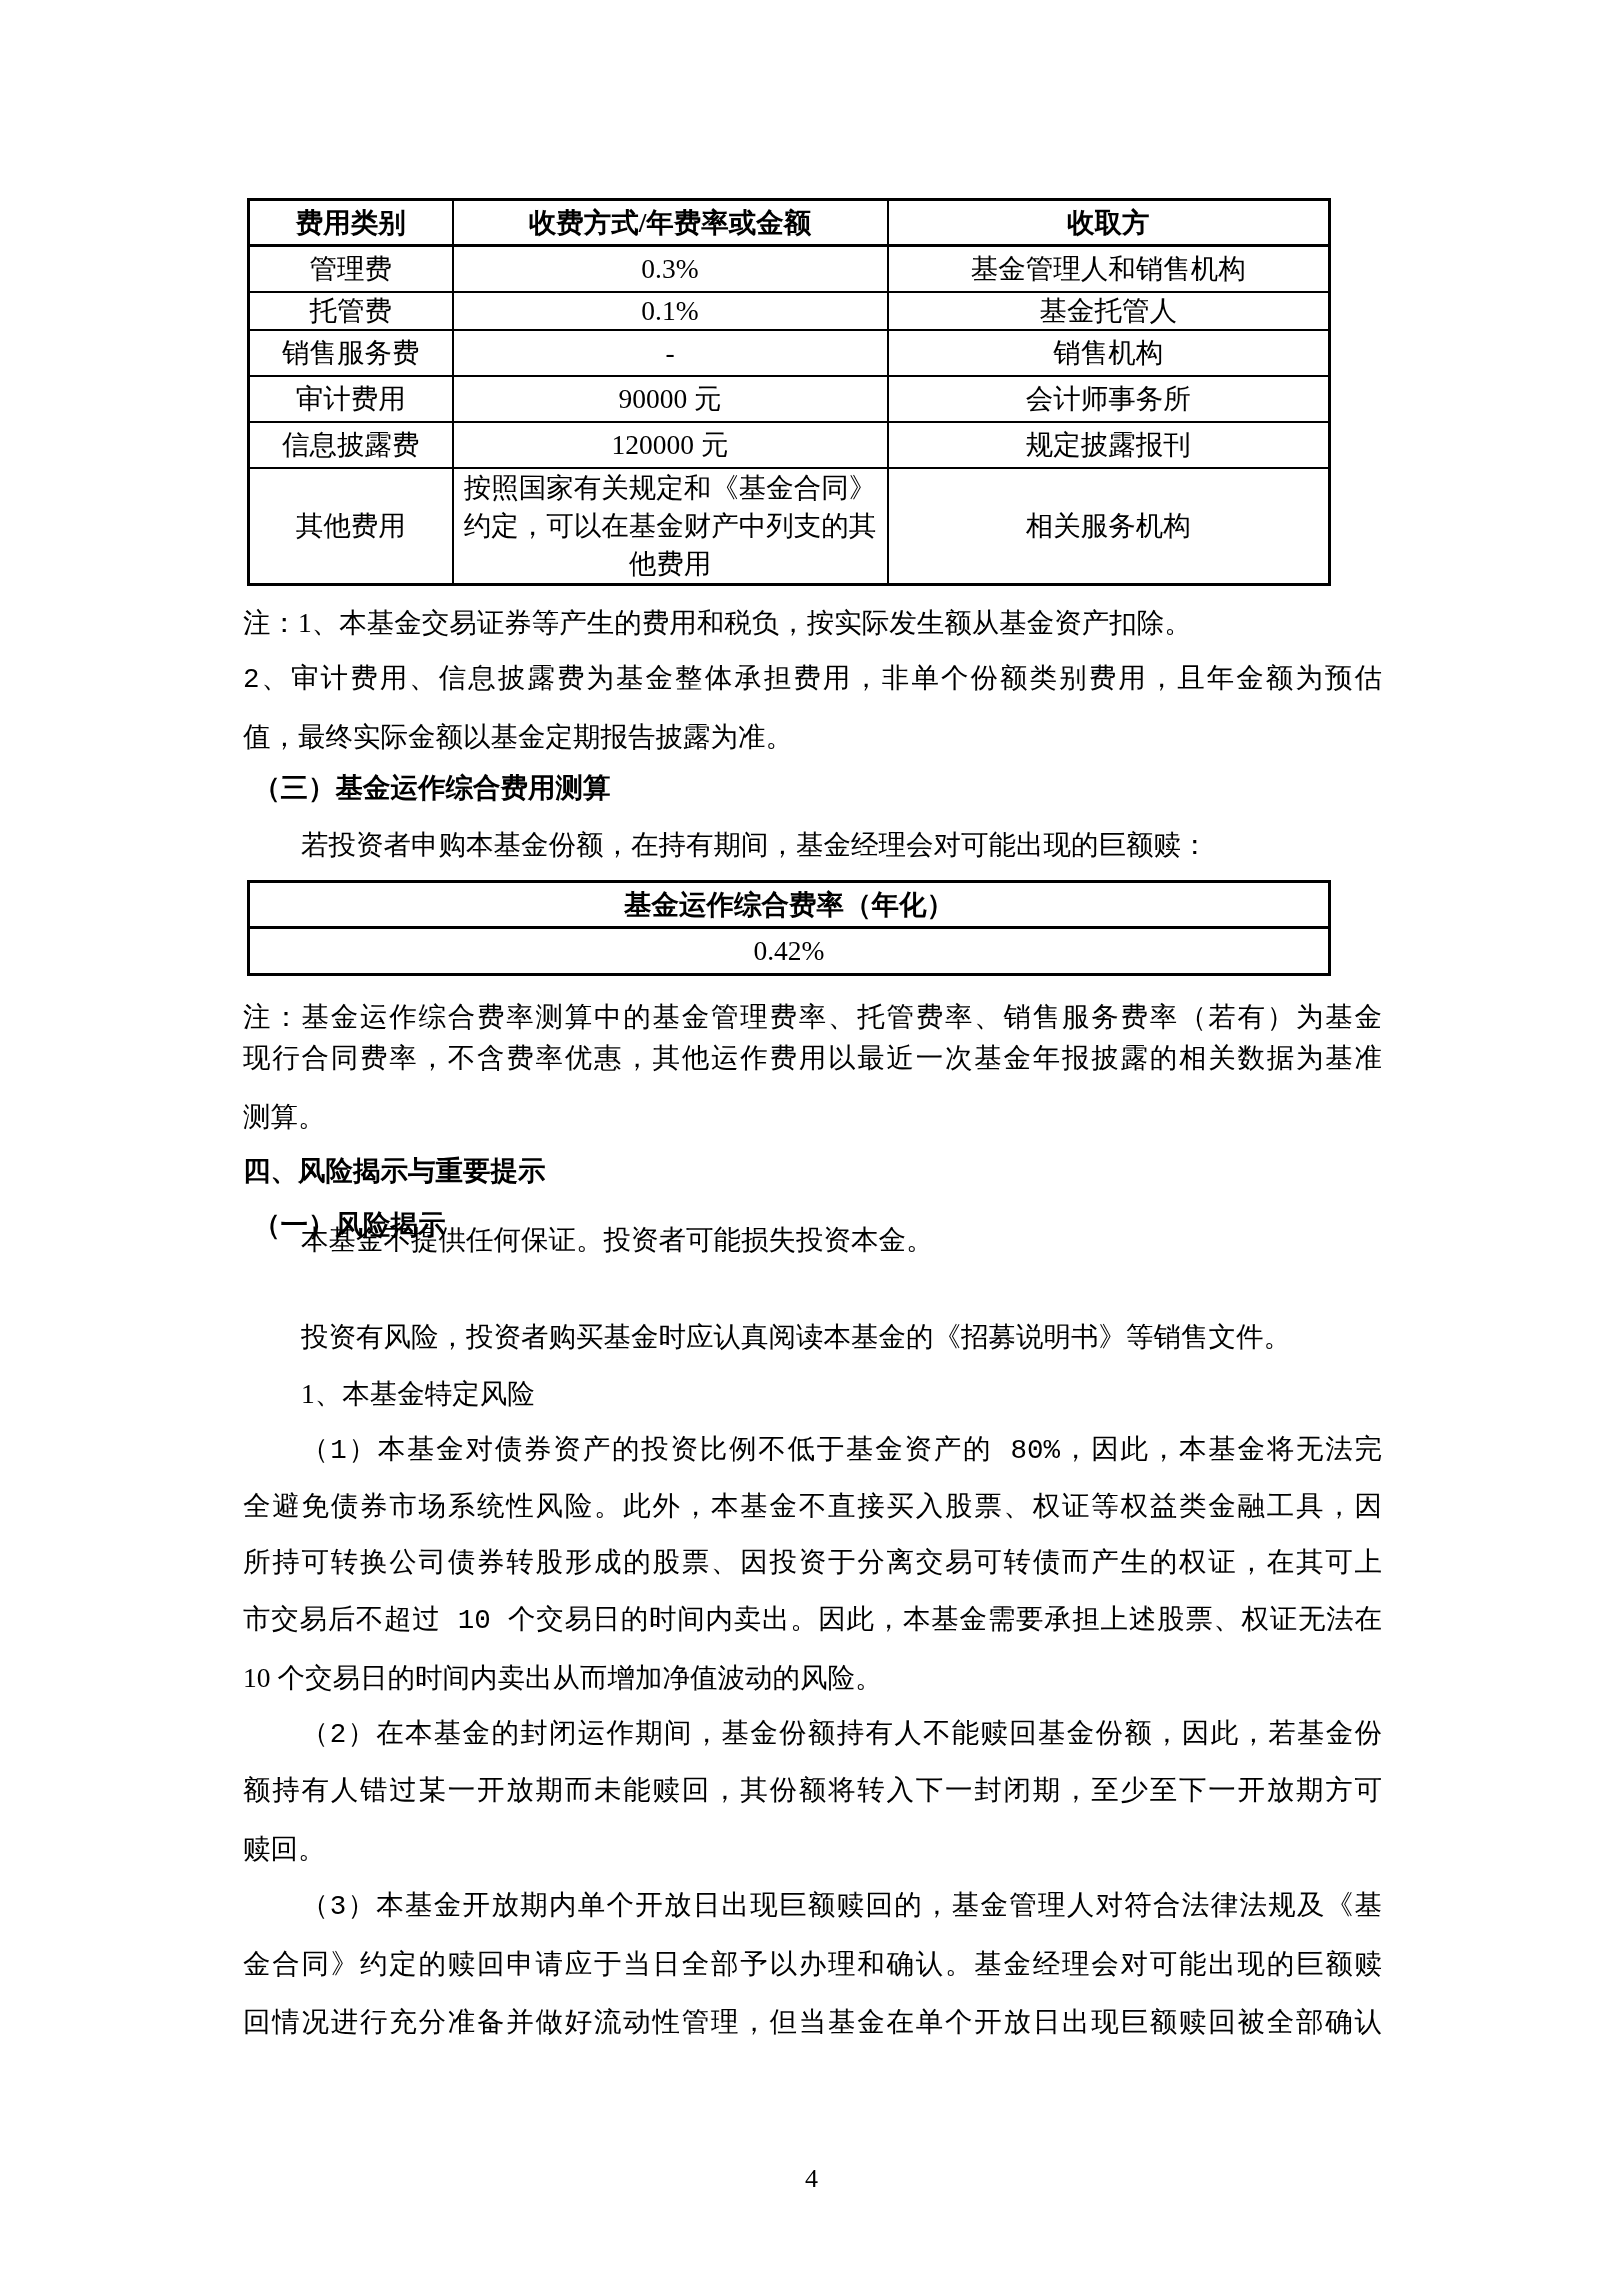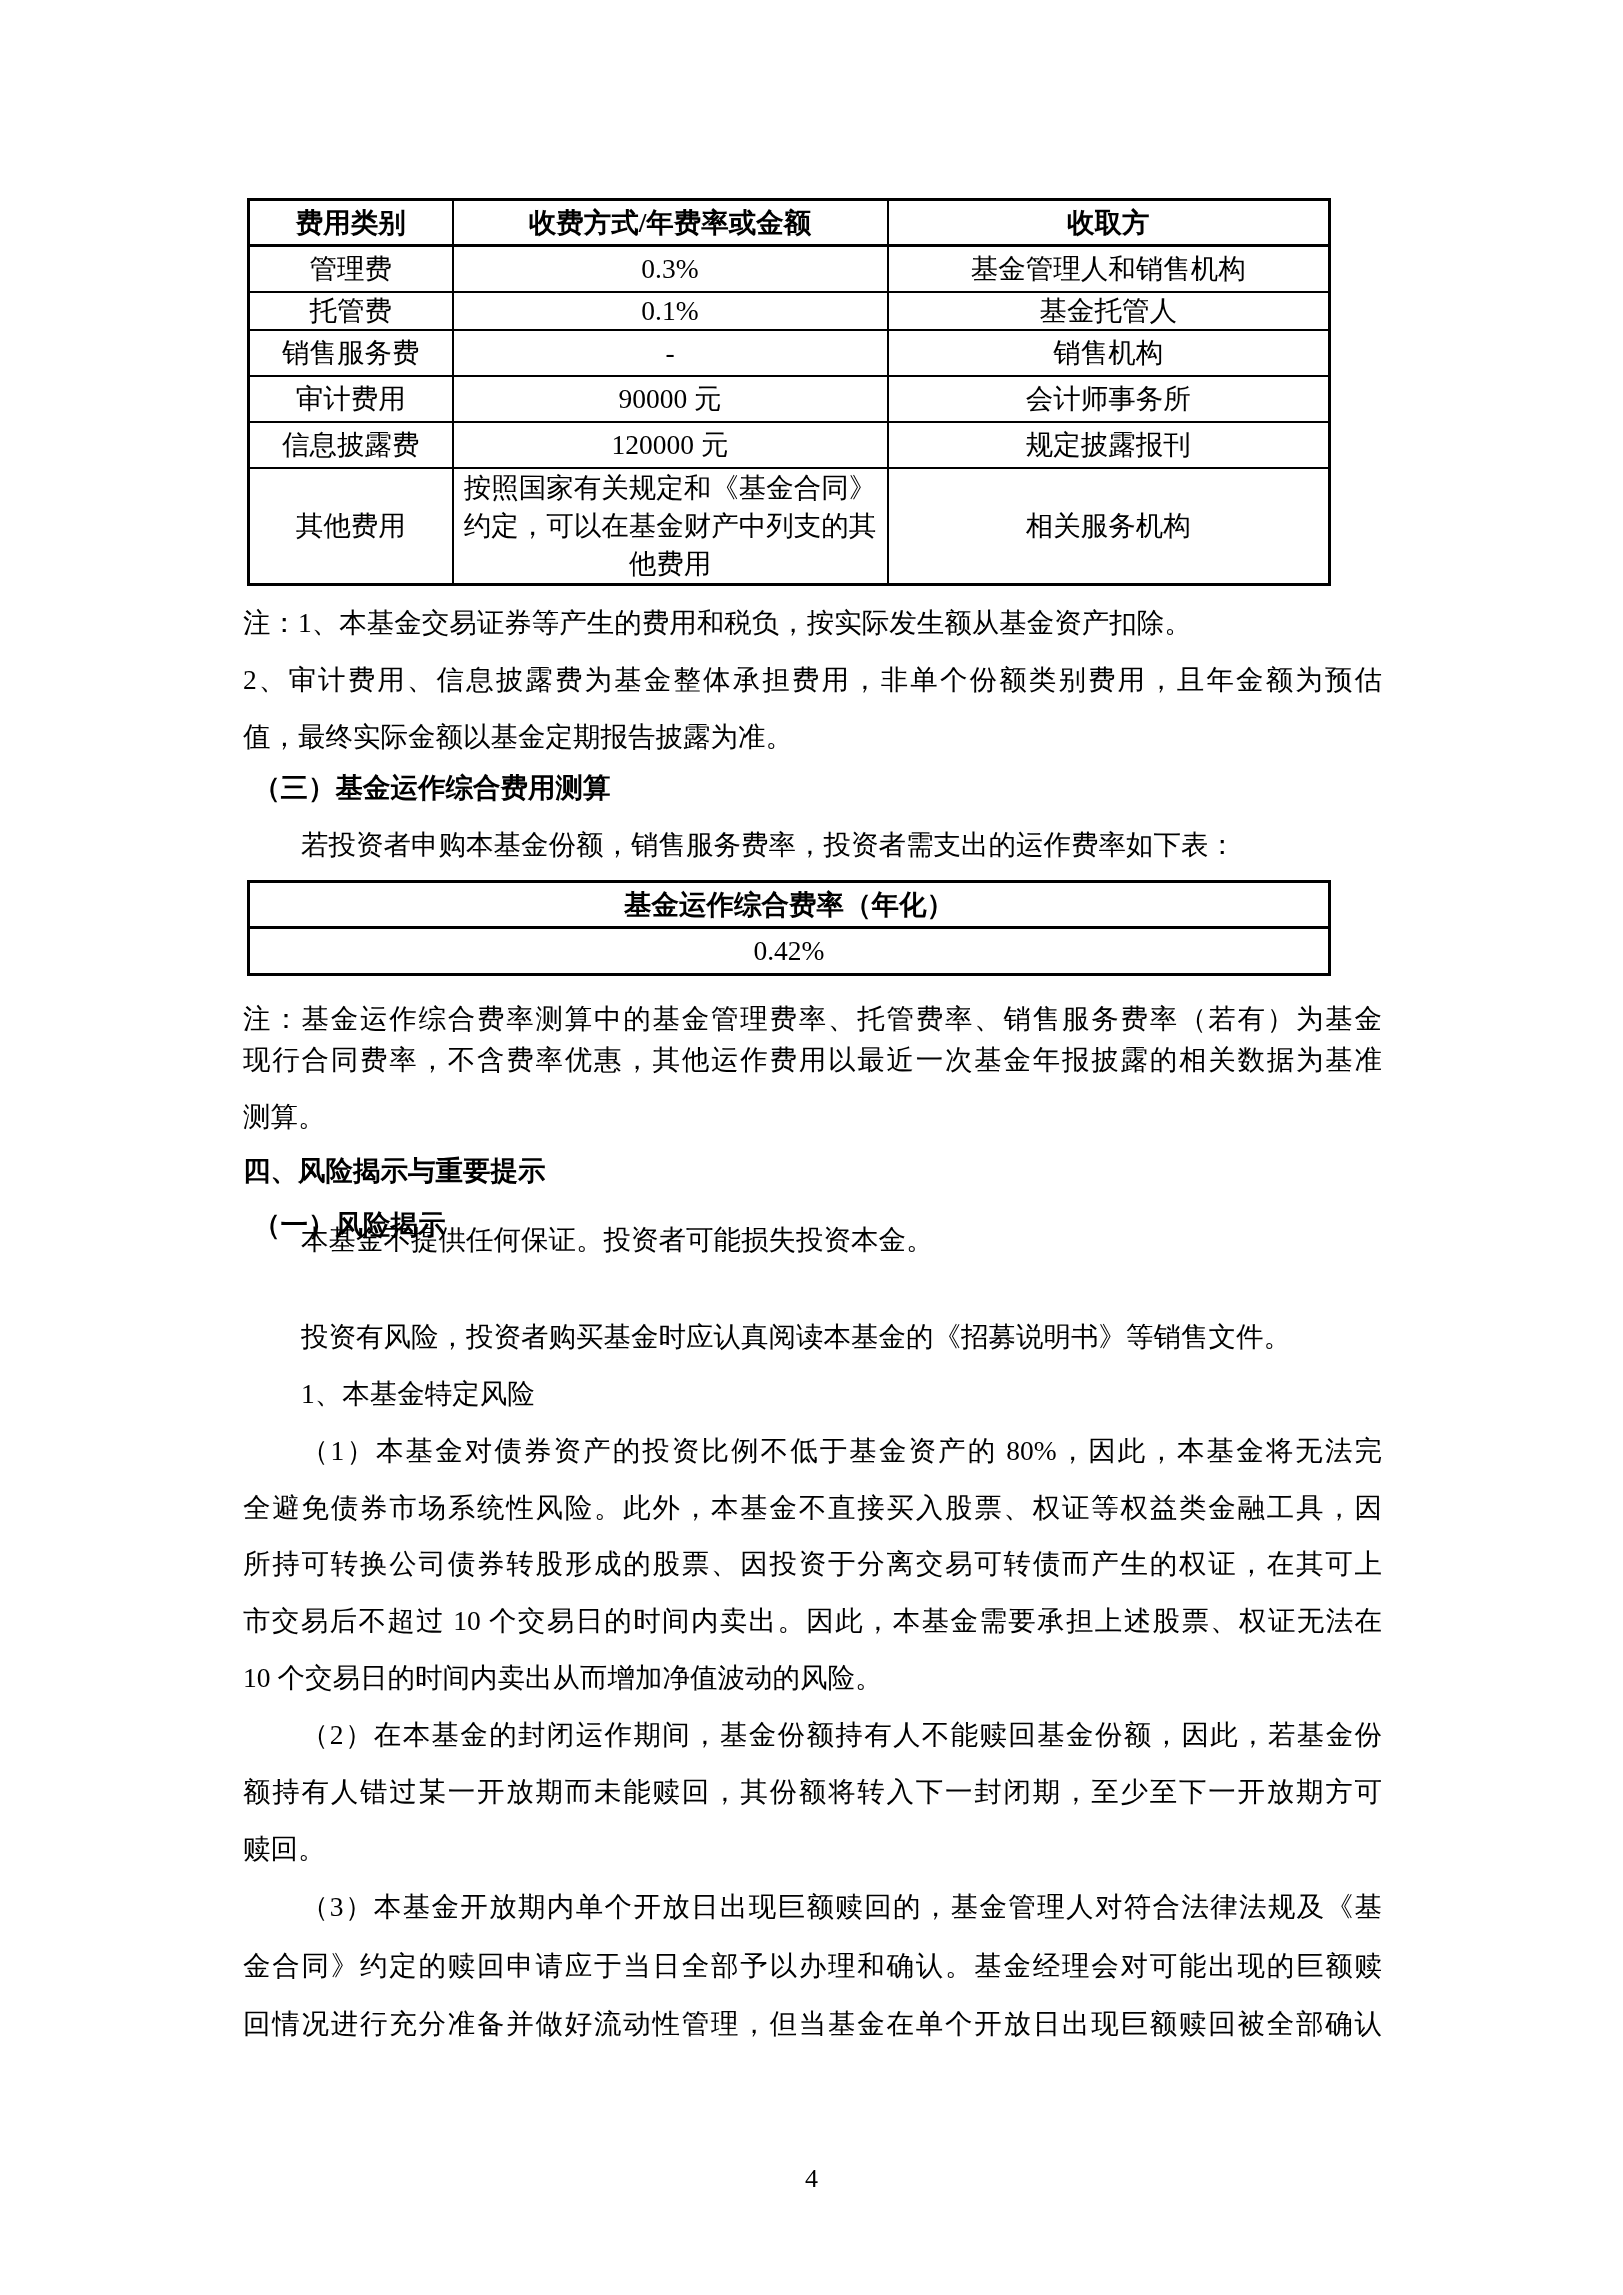--- a/index.html
+++ b/index.html
@@ -5,21 +5,21 @@
   html,body{margin:0;padding:0;background:#e8e8e8;}
   .page{
     position:relative;width:1623px;height:2295px;background:#ffffff;
     font-family:"Liberation Serif","DejaVu Serif",serif;color:#000;
     margin:0 auto;overflow:hidden;
   }
   .line{
     position:absolute;left:243px;width:1139px;height:56px;line-height:56px;
     font-size:27.5px;color:#000000;
   }
-  .jfull{text-align:justify;text-align-last:justify;}
+  .jfull{text-align:justify;text-align-last:justify;font-family:Liberation Mono, monospace;}
   .indent{text-indent:58px;}
   .bold{font-weight:bold;}
   .hsub{left:253px;}
   table.tbl{
     position:absolute;border-collapse:collapse;table-layout:fixed;
     border:3.3px solid #000;background:#fff;
   }
   table.tbl td{
     border:2px solid #000;border-top-width:2.6px;border-bottom-width:2.6px;
     text-align:center;vertical-align:middle;font-size:27.5px;padding:0;
@@ -84,21 +84,21 @@
       <td>相关服务机构</td>
     </tr>
   </tbody>
     </table>
 
   <div class="line" style="top:595px">注：1、本基金交易证券等产生的费用和税负，按实际发生额从基金资产扣除。</div>
   <div class="line jfull" style="top:652px">2、审计费用、信息披露费为基金整体承担费用，非单个份额类别费用，且年金额为预估</div>
   <div class="line" style="top:709px">值，最终实际金额以基金定期报告披露为准。</div>
 
   <div class="line bold hsub" style="top:760px">（三）基金运作综合费用测算</div>
-  <div class="line indent" style="top:817px">若投资者申购本基金份额，销售服务费率，投资者需支出的运作费率如下表：</div>
+  <div class="line indent" style="top:817px">若投资者申购本基金份额，在持有期间，基金经理会对可能出现的巨额赎：</div>
 
   <table class="tbl" id="rate-table">
     <colgroup>
         <col style="width:1081px">
       </colgroup>
     <tbody>
         <tr class="hdr" style="height:46px">
       <td>基金运作综合费率（年化）</td>
     </tr>
     <tr style="height:47px">

